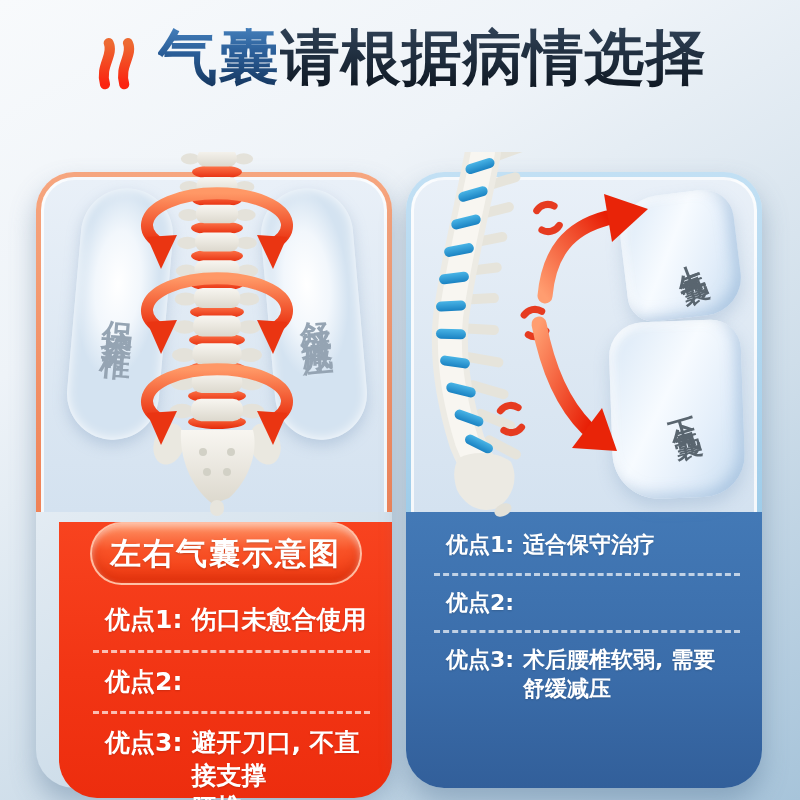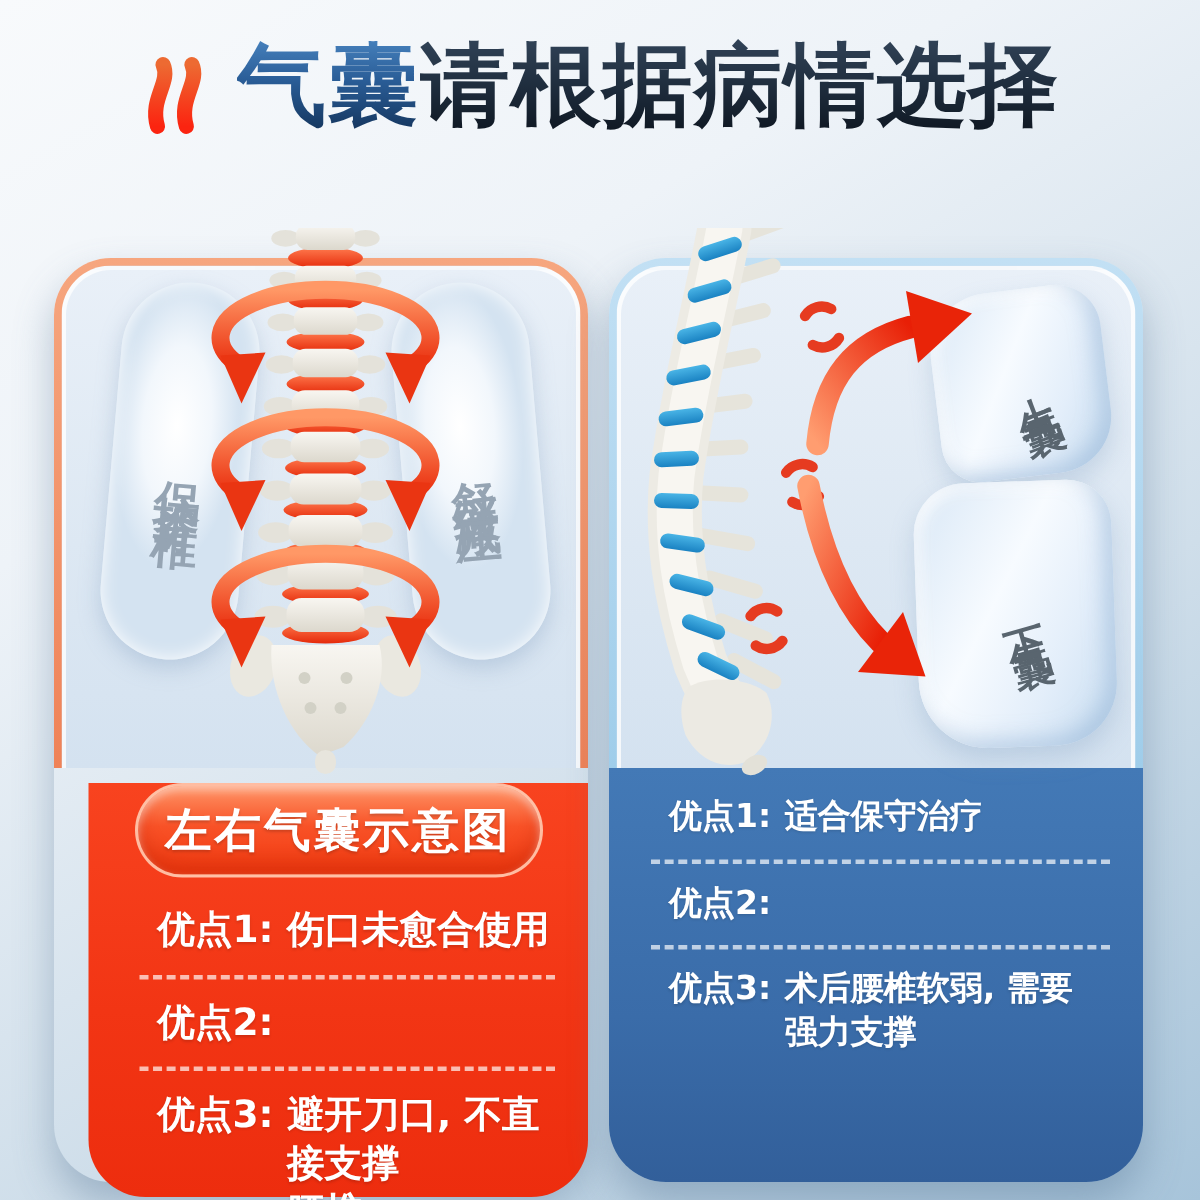--- a/index.html
+++ b/index.html
@@ -289,19 +289,19 @@
           <span class="ptext">适合保守治疗</span>
         </div>
         <div class="sep"></div>
         <div class="point">
           <span class="plabel">优点2:</span>
         </div>
         <div class="sep"></div>
         <div class="point">
           <span class="plabel">优点3:</span>
           <span class="ptext">术后腰椎软弱, 需要
-强力支撑</span>
+舒缓减压</span>
         </div>
       </div>
     </div>
   </section>
 
 </div>
 
 </body></html>

